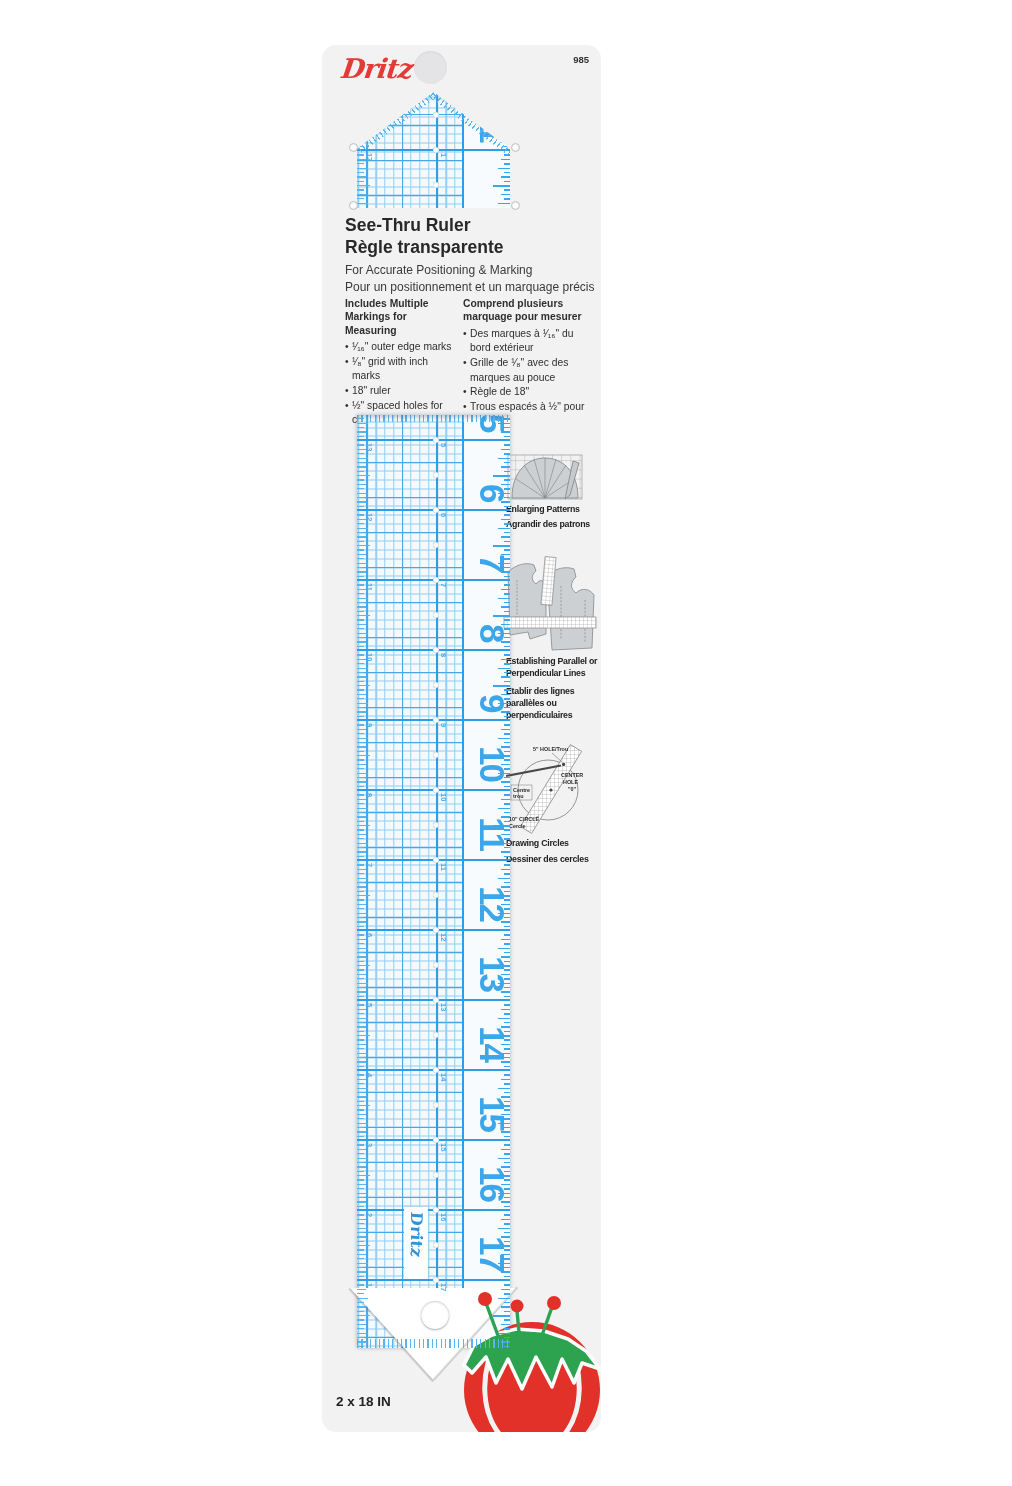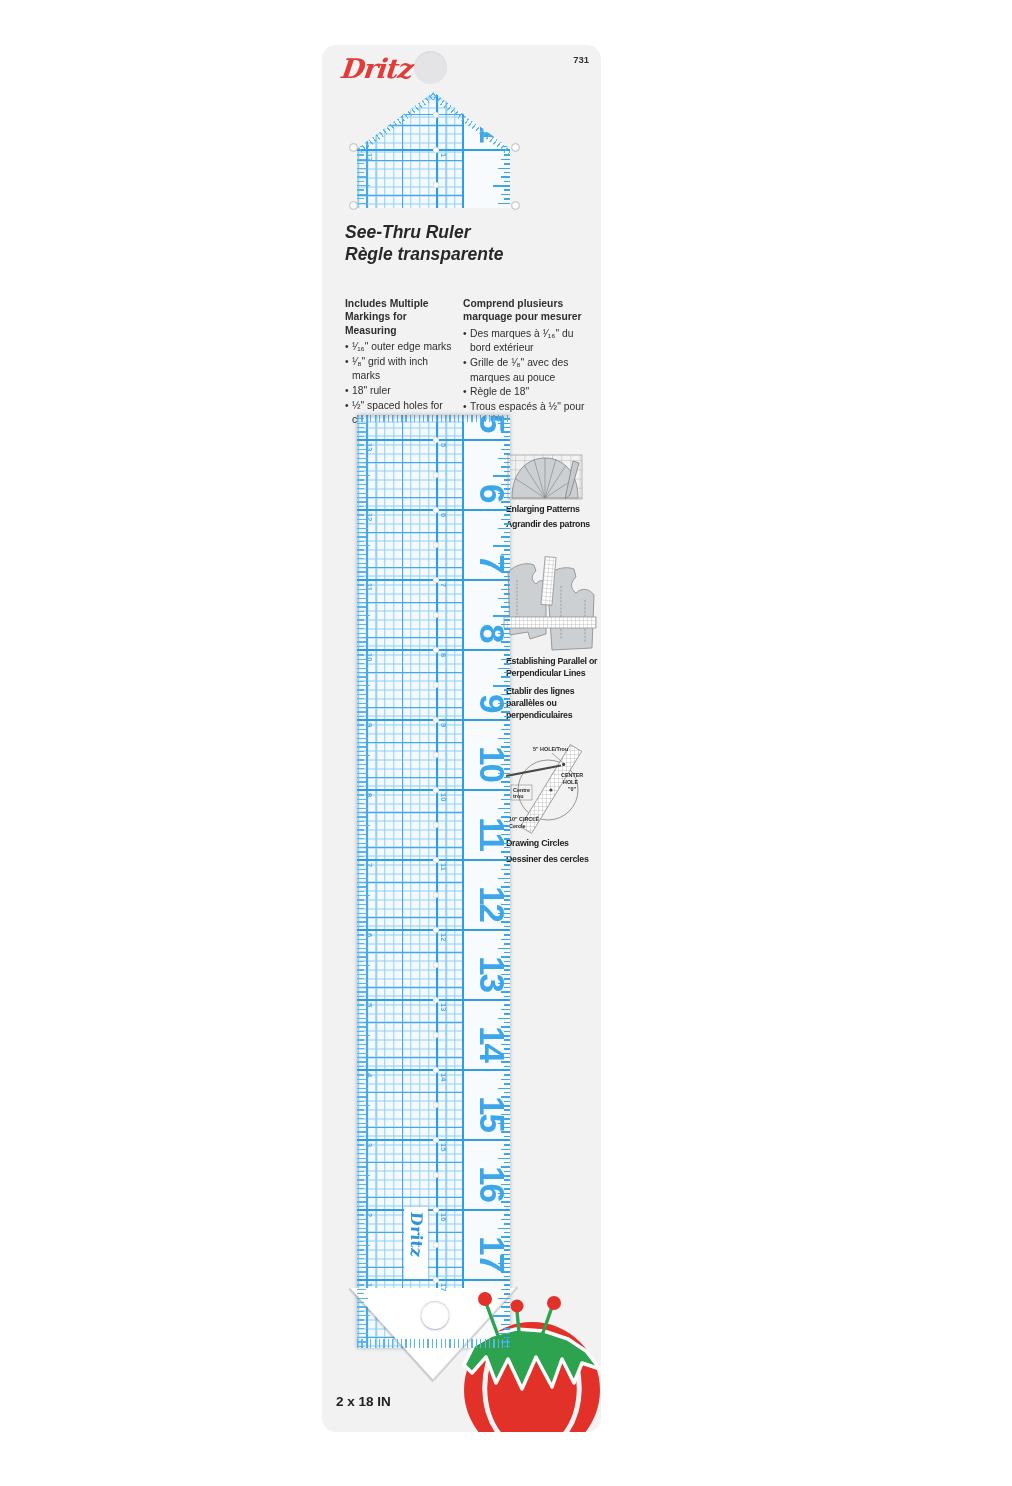--- a/index.html
+++ b/index.html
@@ -8,21 +8,21 @@
   .card{position:absolute;left:322px;top:45px;width:279px;height:1387px;background:#f2f2f3;
         border-radius:14px;overflow:hidden;}
   
   .brand{position:absolute;left:20px;top:8px;font-family:"DejaVu Serif",serif;font-style:italic;
          font-weight:bold;font-size:27px;color:#e23b38;transform:skewX(-8deg);letter-spacing:-1px;}
   .brand sup{font-size:9px;letter-spacing:0;}
   .sku{position:absolute;right:12px;top:9px;font-size:9.5px;font-weight:bold;color:#333;}
   .hang-hole{position:absolute;left:92px;top:6px;width:33px;height:33px;border-radius:50%;
          background:#e4e4e6;box-shadow:inset 0 1px 2px rgba(0,0,0,.06);}
   
-  .title{position:absolute;left:23px;top:177px;font-size:17.5px;font-weight:bold;color:#282828;line-height:1.25;font-style:italic;}
+  .title{position:absolute;left:23px;top:170px;font-size:17.5px;font-weight:bold;color:#282828;line-height:1.25;}
   .subtitle{position:absolute;left:23px;top:217px;font-size:12px;color:#3a3a3a;line-height:1.4;}
   .features{position:absolute;left:23px;top:252px;display:flex;gap:6px;}
   .fcol{font-size:10.3px;color:#2e2e2e;line-height:1.42;}
   .fcol.en{width:112px;} .fcol.fr{width:124px;}
   .fhead{font-weight:bold;margin-bottom:3px;line-height:1.3;}
   .bullet{padding-left:7px;position:relative;}
   .bullet::before{content:"•";position:absolute;left:0;top:0;}
   
   .ruler{position:absolute;left:35px;width:153px;background:#f3f9fd;}
   .ruler-top{top:47px;height:116px;
@@ -72,21 +72,21 @@
        background:linear-gradient(rgba(85,92,100,.4),rgba(85,92,100,0));}
   .size-label{position:absolute;left:14px;top:1349px;font-size:13.5px;font-weight:bold;color:#222;}
   .tomato{position:absolute;left:138px;top:1240px;}
 </style>
 </head>
 <body>
 
 <div class="card">
 
   <div class="brand"><span>Dritz</span><sup>®</sup></div>
-  <div class="sku">731</div>
+  <div class="sku">985</div>
   <div class="hang-hole"></div>
 
   <div class="ruler ruler-top" id="rulerTop">
     <div class="grid"></div>
     <div class="numstrip"></div>
     <div class="vheavy" style="left:78.8px"></div>
     <div class="vheavy" style="left:104.6px"></div>
     <div class="fringe slope" style="left:1px;top:56px;transform:rotate(-36.7deg)"></div>
     <div class="fringe slope" style="left:76px;top:0;transform:rotate(36.7deg)"></div>
   <div class="inchline" style="top: 56.8px;"></div>
@@ -146,20 +146,24 @@
       <div class="hole" style="top: 90px;"></div>
     </div>
   <div class="eyelet" style="left:27px;top:98px"></div>
   <div class="eyelet" style="left:189px;top:98px"></div>
   <div class="eyelet" style="left:27px;top:156px"></div>
   <div class="eyelet" style="left:189px;top:156px"></div>
 
   <div class="title">
     <div>See-Thru Ruler</div>
     <div>Règle transparente</div>
+  </div>
+  <div class="subtitle">
+    <div>For Accurate Positioning &amp; Marking</div>
+    <div>Pour un positionnement et un marquage précis</div>
   </div>
   <div class="features">
     <div class="fcol en">
       <div class="fhead">Includes Multiple Markings for Measuring</div>
       <div>
           <div class="bullet">¹⁄₁₆" outer edge marks</div>
           <div class="bullet">¹⁄₈" grid with inch marks</div>
           <div class="bullet">18" ruler</div>
           <div class="bullet">½" spaced holes for centering</div>
         </div>

